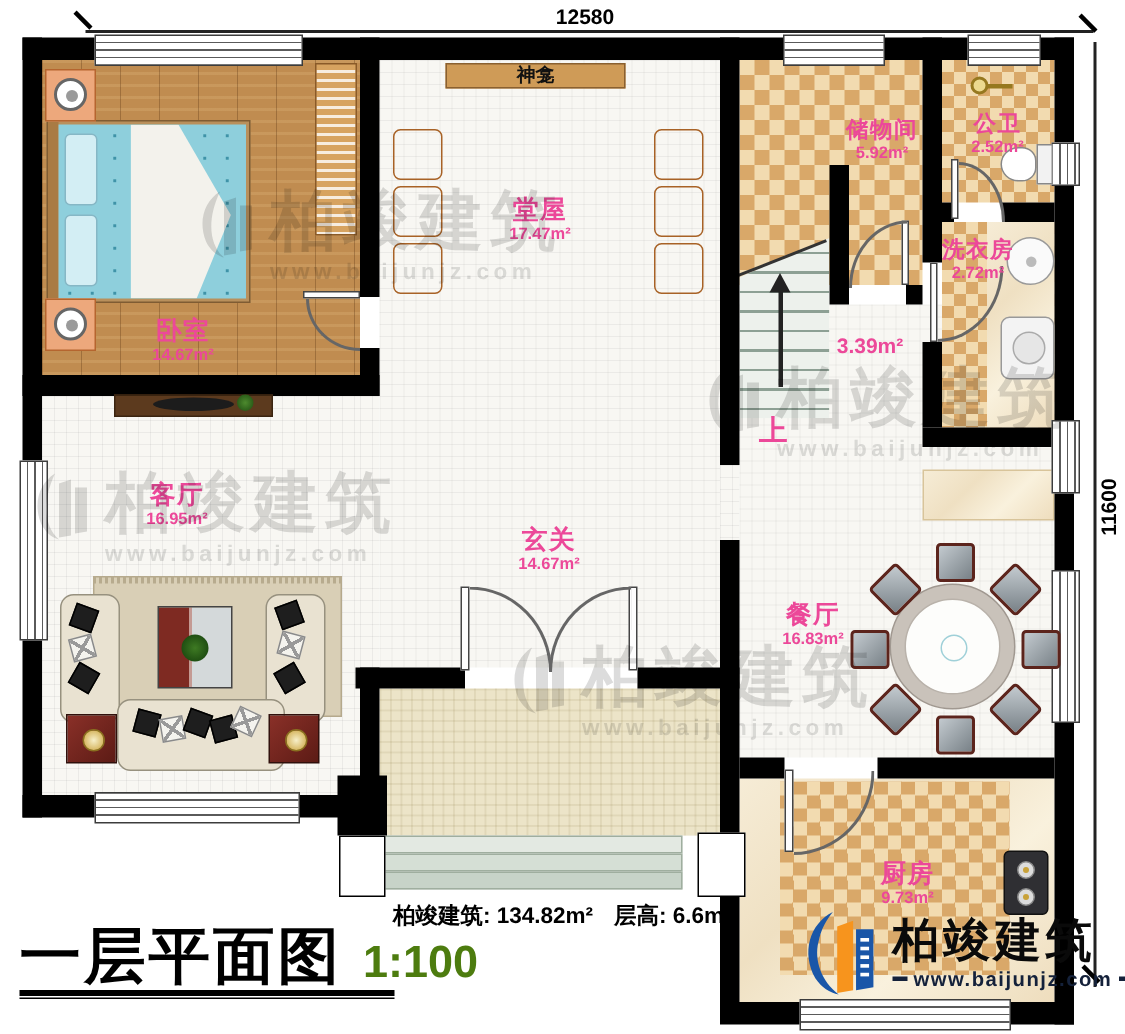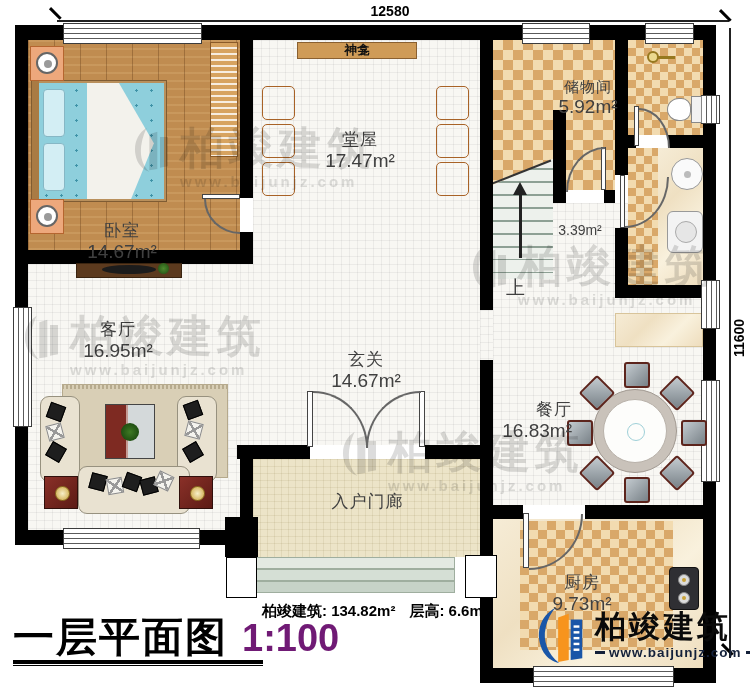--- a/index.html
+++ b/index.html
@@ -27,23 +27,23 @@
     background-image:repeating-linear-gradient(to bottom,transparent 0 4px,#5a5a5a 4px 5px);}
   .win-v{position:absolute;background-color:#fff;border:1px solid #3c3c3c;
     background-image:repeating-linear-gradient(to right,transparent 0 4px,#5a5a5a 4px 5px);}
   
   .door-panel{position:absolute;background:#fdfdfd;border:1px solid #444;box-sizing:border-box;}
   .arc-tr{position:absolute;border-top:2px solid #666;border-right:2px solid #666;border-top-right-radius:100%;}
   .arc-tl{position:absolute;border-top:2px solid #666;border-left:2px solid #666;border-top-left-radius:100%;}
   .arc-br{position:absolute;border-bottom:2px solid #666;border-right:2px solid #666;border-bottom-right-radius:100%;}
   .arc-bl{position:absolute;border-bottom:2px solid #666;border-left:2px solid #666;border-bottom-left-radius:100%;}
   
-  .room-label{position:absolute;text-align:center;font-weight:400;color:#404040;line-height:1.2;}
+  .room-label{position:absolute;text-align:center;font-weight:700;color:#ec4899;line-height:1.2;}
   .room-label .nm{display:block;font-size:17px;letter-spacing:1px;}
-  .room-label .ar{display:block;font-size:19px;}
+  .room-label .ar{display:block;font-size:11px;}
   
   .chair-sq{position:absolute;width:31px;height:32px;border-radius:5px;border:1px solid #a86226;
     background:radial-gradient(circle at 50% 45%,#fde9d0 0%,#f3bd8a 48%,#d2школ 0),radial-gradient(circle at 50% 45%,#fde9d0 0%,#f3bd8a 48%,#d28443 100%);}
   .dchair{position:absolute;width:22px;height:22px;border:2px solid #5c241c;border-radius:3px;
     background:linear-gradient(135deg,#c3cacf 0%,#78818700 0),linear-gradient(135deg,#c3cacf 0%,#788187 100%);}
   .pb{position:absolute;width:14px;height:14px;background:#1e1e1e;border:1px solid #000;}
   .pw{position:absolute;width:14px;height:14px;background:#f4f3ee;border:1px solid #8a8a8a;
     background-image:linear-gradient(45deg,transparent 44%,#999 44% 56%,transparent 56%),
                      linear-gradient(-45deg,transparent 44%,#999 44% 56%,transparent 56%);}
   .sofa{position:absolute;background:#e9e2d1;border:1.5px solid #97917f;border-radius:9px;}
@@ -54,21 +54,21 @@
   .wm{position:absolute;display:flex;align-items:flex-start;gap:8px;opacity:.27;mix-blend-mode:multiply;pointer-events:none;}
   .wm-text{font-size:44px;font-weight:900;color:#7c7c7c;letter-spacing:5px;line-height:1;}
   .wm-url{font-size:15px;font-weight:800;color:#8a8a8a;letter-spacing:3px;margin-top:3px;}
   
   .dim-line{position:absolute;background:#222;}
   .tick{position:absolute;width:15px;height:2.5px;background:#000;transform:rotate(45deg);}
   .dim-label{position:absolute;font-size:14px;font-weight:700;color:#000;text-align:center;}
   
   .title-row{position:absolute;left:13px;top:610px;display:flex;align-items:baseline;gap:14px;}
   .main-title{font-size:41px;font-weight:900;letter-spacing:2px;color:#000;}
-  .scale-txt{font-size:38px;font-weight:700;color:#701a75;}
+  .scale-txt{font-size:30px;font-weight:700;color:#4d7c0f;}
   .title-underline{position:absolute;left:13px;top:660px;width:250px;height:6px;
     border-top:4px solid #000;border-bottom:1.5px solid #000;box-sizing:border-box;}
   .stats{position:absolute;left:262px;top:597px;font-size:15px;font-weight:700;line-height:1.8;color:#000;}
   .stats .gap{display:inline-block;width:14px;}
   .logo{position:absolute;left:534px;top:606px;display:flex;align-items:center;gap:5px;}
   .logo-name{font-size:31px;font-weight:900;letter-spacing:3px;color:#0a0a0a;line-height:1.1;}
   .logo-url-row{display:flex;align-items:center;gap:4px;margin-top:1px;}
   .url-line{height:2.5px;background:#14213a;flex:1 1 auto;min-width:10px;}
   .logo-url{font-size:13.5px;font-weight:800;color:#14213a;letter-spacing:1px;white-space:nowrap;}
 </style>
@@ -238,56 +238,61 @@
     </div>
   <div class="abs" style="left:669px;top:567px;width:30px;height:43px;background:#2f2f33;border:1px solid #111;border-radius:4px;box-sizing:border-box;">
     <div class="abs" style="left:8px;top:6px;width:12px;height:12px;border-radius:50%;background:#dcdcdc;border:1px solid #888;box-sizing:border-box;">
         <div class="abs" style="left:3px;top:3px;width:4px;height:4px;border-radius:50%;background:#c9a23a;"></div>
       </div>
     <div class="abs" style="left:8px;top:24px;width:12px;height:12px;border-radius:50%;background:#dcdcdc;border:1px solid #888;box-sizing:border-box;">
         <div class="abs" style="left:3px;top:3px;width:4px;height:4px;border-radius:50%;background:#c9a23a;"></div>
       </div>
   </div>
 
-  <div class="room-label" style="left:80px;top:221px;width:84px;">
+  <div class="room-label" style="left:80px;top:211px;width:84px;">
     <span class="nm">卧室</span>
     <span class="ar">14.67m²</span>
   </div>
   <div class="room-label" style="left:318px;top:130px;width:84px;">
     <span class="nm">堂屋</span>
     <span class="ar">17.47m²</span>
   </div>
   <div class="room-label" style="left:546px;top:78px;width:84px;">
     <span class="nm" style="font-size:15px;">储物间</span>
     <span class="ar">5.92m²</span>
   </div>
+  <div class="room-label" style="left:625px;top:74px;width:80px;">
+    <span class="nm" style="font-size:15px;">公卫</span>
+    <span class="ar">2.52m²</span>
+  </div>
+  <div class="room-label" style="left:610px;top:158px;width:84px;">
+    <span class="nm" style="font-size:15px;">洗衣房</span>
+    <span class="ar">2.72m²</span>
+  </div>
   <div class="room-label" style="left:548px;top:222px;width:64px;">
     <span class="ar" style="font-size:14px;">3.39m²</span>
   </div>
   <div class="room-label" style="left:503px;top:277px;width:26px;">
     <span class="nm" style="font-size:19px;">上</span>
   </div>
   <div class="room-label" style="left:76px;top:320px;width:84px;">
     <span class="nm">客厅</span>
     <span class="ar">16.95m²</span>
   </div>
   <div class="room-label" style="left:324px;top:350px;width:84px;">
     <span class="nm">玄关</span>
     <span class="ar">14.67m²</span>
   </div>
-  <div class="room-label" style="left:488px;top:400px;width:84px;text-align:right;">
+  <div class="room-label" style="left:500px;top:400px;width:84px;">
     <span class="nm">餐厅</span>
     <span class="ar">16.83m²</span>
   </div>
-  <div class="room-label" style="left:540px;top:573px;width:84px;">
+  <div class="room-label" style="left:563px;top:573px;width:84px;">
     <span class="nm">厨房</span>
     <span class="ar">9.73m²</span>
-  </div>
-  <div class="room-label" style="left:300px;top:492px;width:135px;">
-    <span class="nm">入户门廊</span>
   </div>
 
   <div class="wm" style="left:132px;top:126px;">
     <svg width="40" height="46" viewBox="0 0 30 34" fill="#7c7c7c">
         <path d="M11,1 C3,6 0,16 4,26 C6,30 9,33 13,34 C6,28 4,16 11,1 Z"></path>
         <polygon points="13,6 19,4 19,32 13,33"></polygon>
         <polygon points="21,8 27,8 27,30 21,31"></polygon>
       </svg>
     <div>
         <div class="wm-text">柏竣建筑</div>

